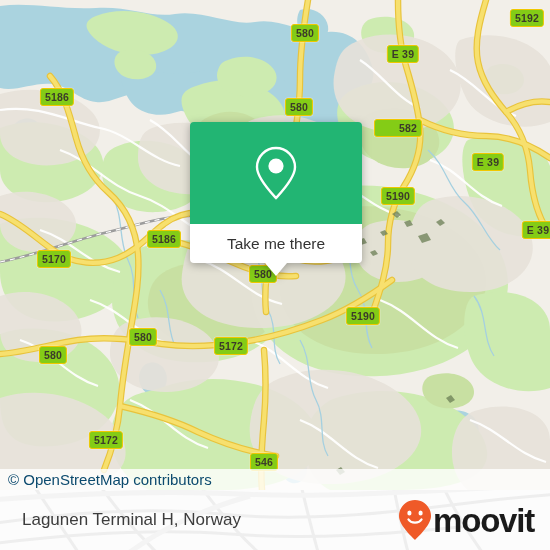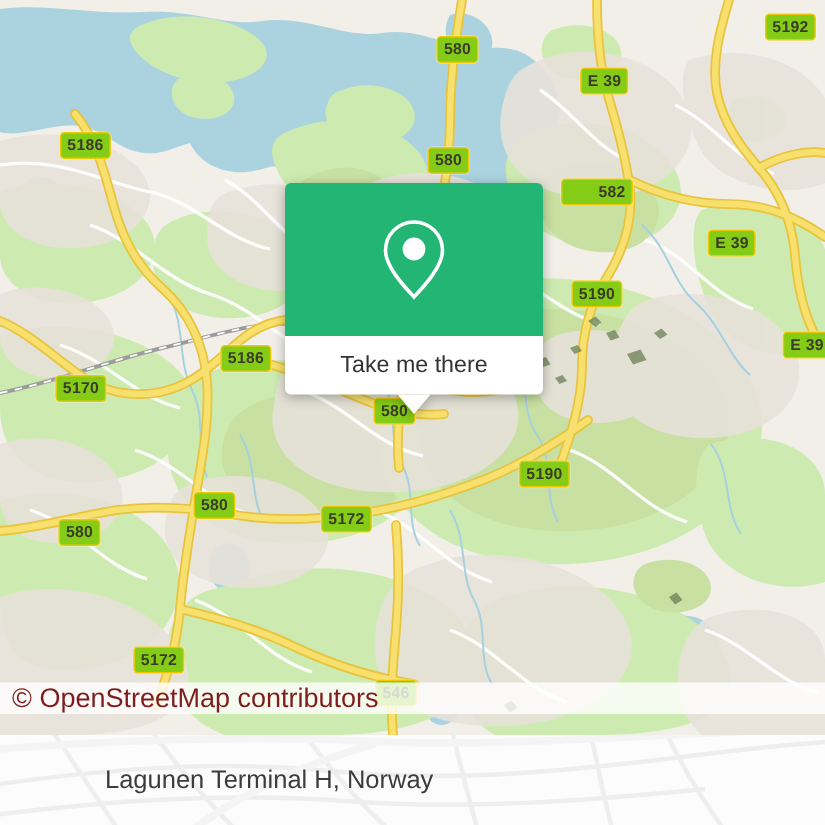--- a/index.html
+++ b/index.html
@@ -41,25 +41,25 @@
     padding: 2.5px 4px 3px 4px;
     white-space: nowrap;
     transform: translate(-50%, -50%);
     box-shadow: 0 0 0 .5px rgba(255,255,255,.35);
   }
 
   
   #attribution {
     position: absolute;
     left: 0;
-    bottom: 14px;
+    bottom: 0;
     width: 100%;
     background: rgba(255,255,255,.80);
-    color: #7f1d1d;
-    font-size: 18px;
+    color: #0c4a6e;
+    font-size: 15px;
     line-height: 21px;
     height: 21px;
     padding-left: 8px;
     white-space: nowrap;
   }
 
   
   #popup {
     position: absolute;
     left: 190px;
@@ -113,21 +113,20 @@
     opacity: 1;
   }
   #footer-title {
     position: absolute;
     left: 22px;
     top: 50%;
     transform: translateY(-50%);
     font-size: 17px;
     color: #3c3c3c;
     white-space: nowrap;
-    margin-left: 48px;
   }
   #brand {
     position: absolute;
     right: 16px;
     top: 50%;
     transform: translateY(-50%);
     display: flex;
     align-items: center;
   }
   #brand-word {
@@ -445,15 +444,25 @@
         <path d="M440,-10 C452,16 466,40 482,62"></path>
       </g>
       <g stroke="#f4f4f4" stroke-width="5" fill="none">
         <path d="M-10,10 C70,4 160,0 240,4 C320,8 410,2 560,-6"></path>
         <path d="M130,62 C160,40 200,20 250,6"></path>
       </g>
     </svg>
 
     <div id="footer-title">Lagunen Terminal H, Norway</div>
 
+    <div id="brand">
+      <svg width="34" height="42" viewBox="0 0 34 42">
+        <path d="M17 1 C8.2 1 1 8.2 1 17 C1 25.6 12.4 36.4 17 41
+                 C21.6 36.4 33 25.6 33 17 C33 8.2 25.8 1 17 1 Z" fill="#ef5a28"></path>
+        <ellipse cx="11.4" cy="14" rx="2.1" ry="2.6" fill="#ffffff"></ellipse>
+        <ellipse cx="22.6" cy="14" rx="2.1" ry="2.6" fill="#ffffff"></ellipse>
+        <path d="M10.5 20.5 C13 24.6 21 24.6 23.5 20.5" fill="none" stroke="#ffffff" stroke-width="2.3" stroke-linecap="round"></path>
+      </svg>
+      <span id="brand-word">moovit</span>
+    </div>
   </div>
 
 </div>
 
 </body></html>

